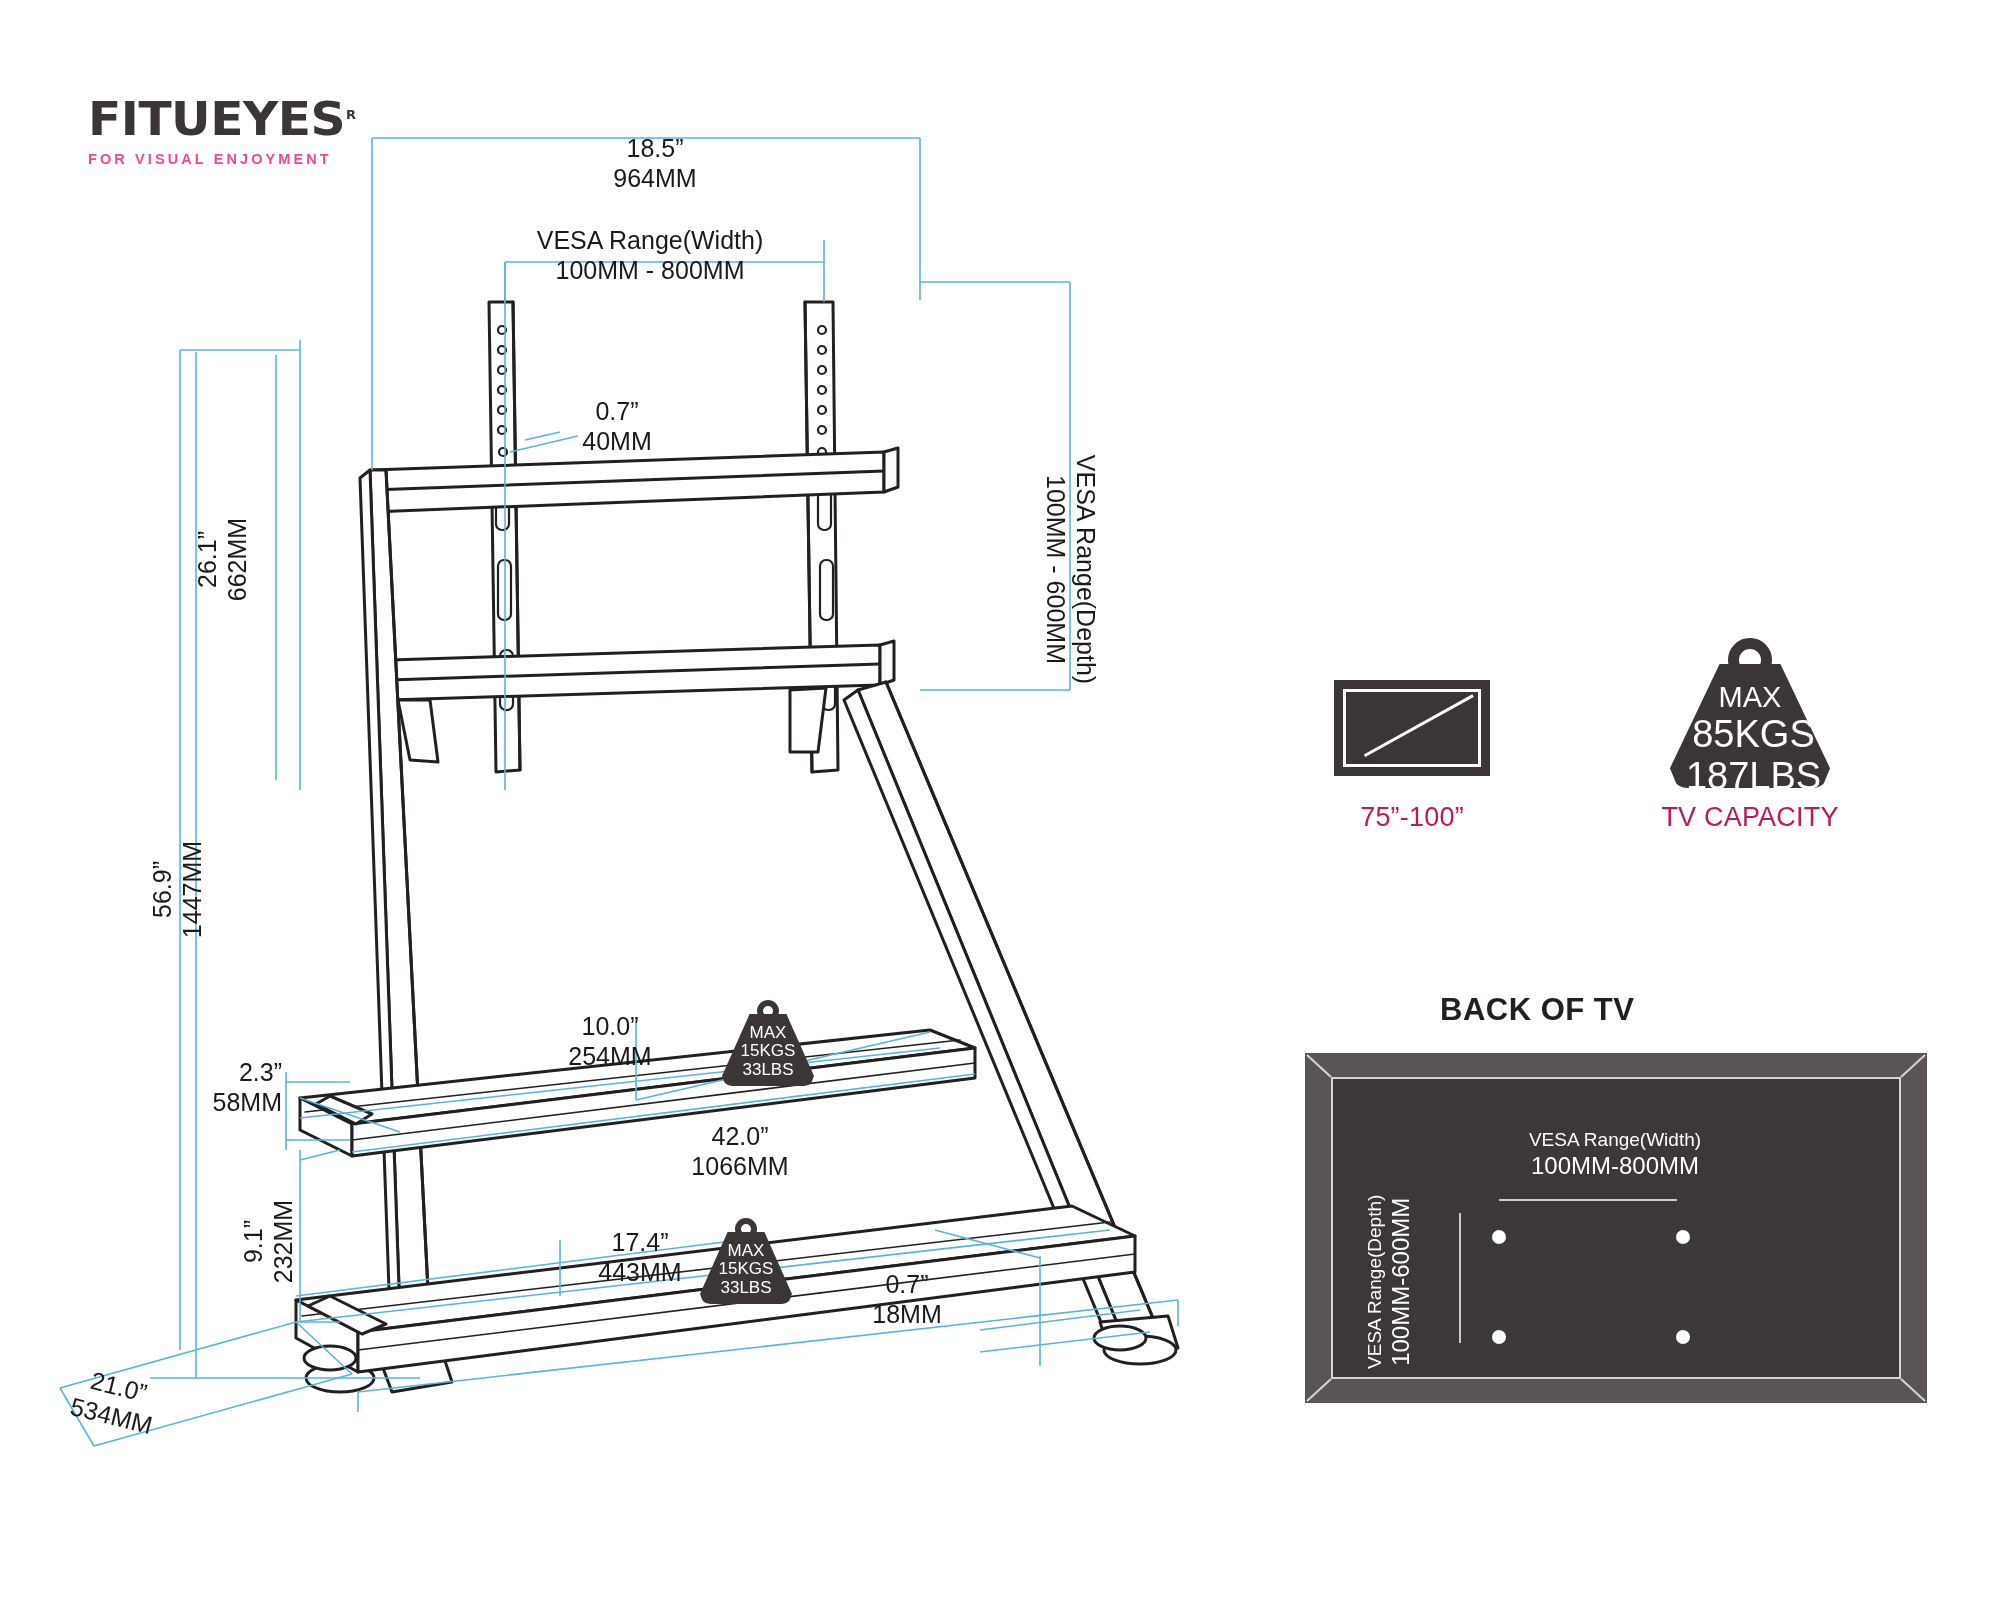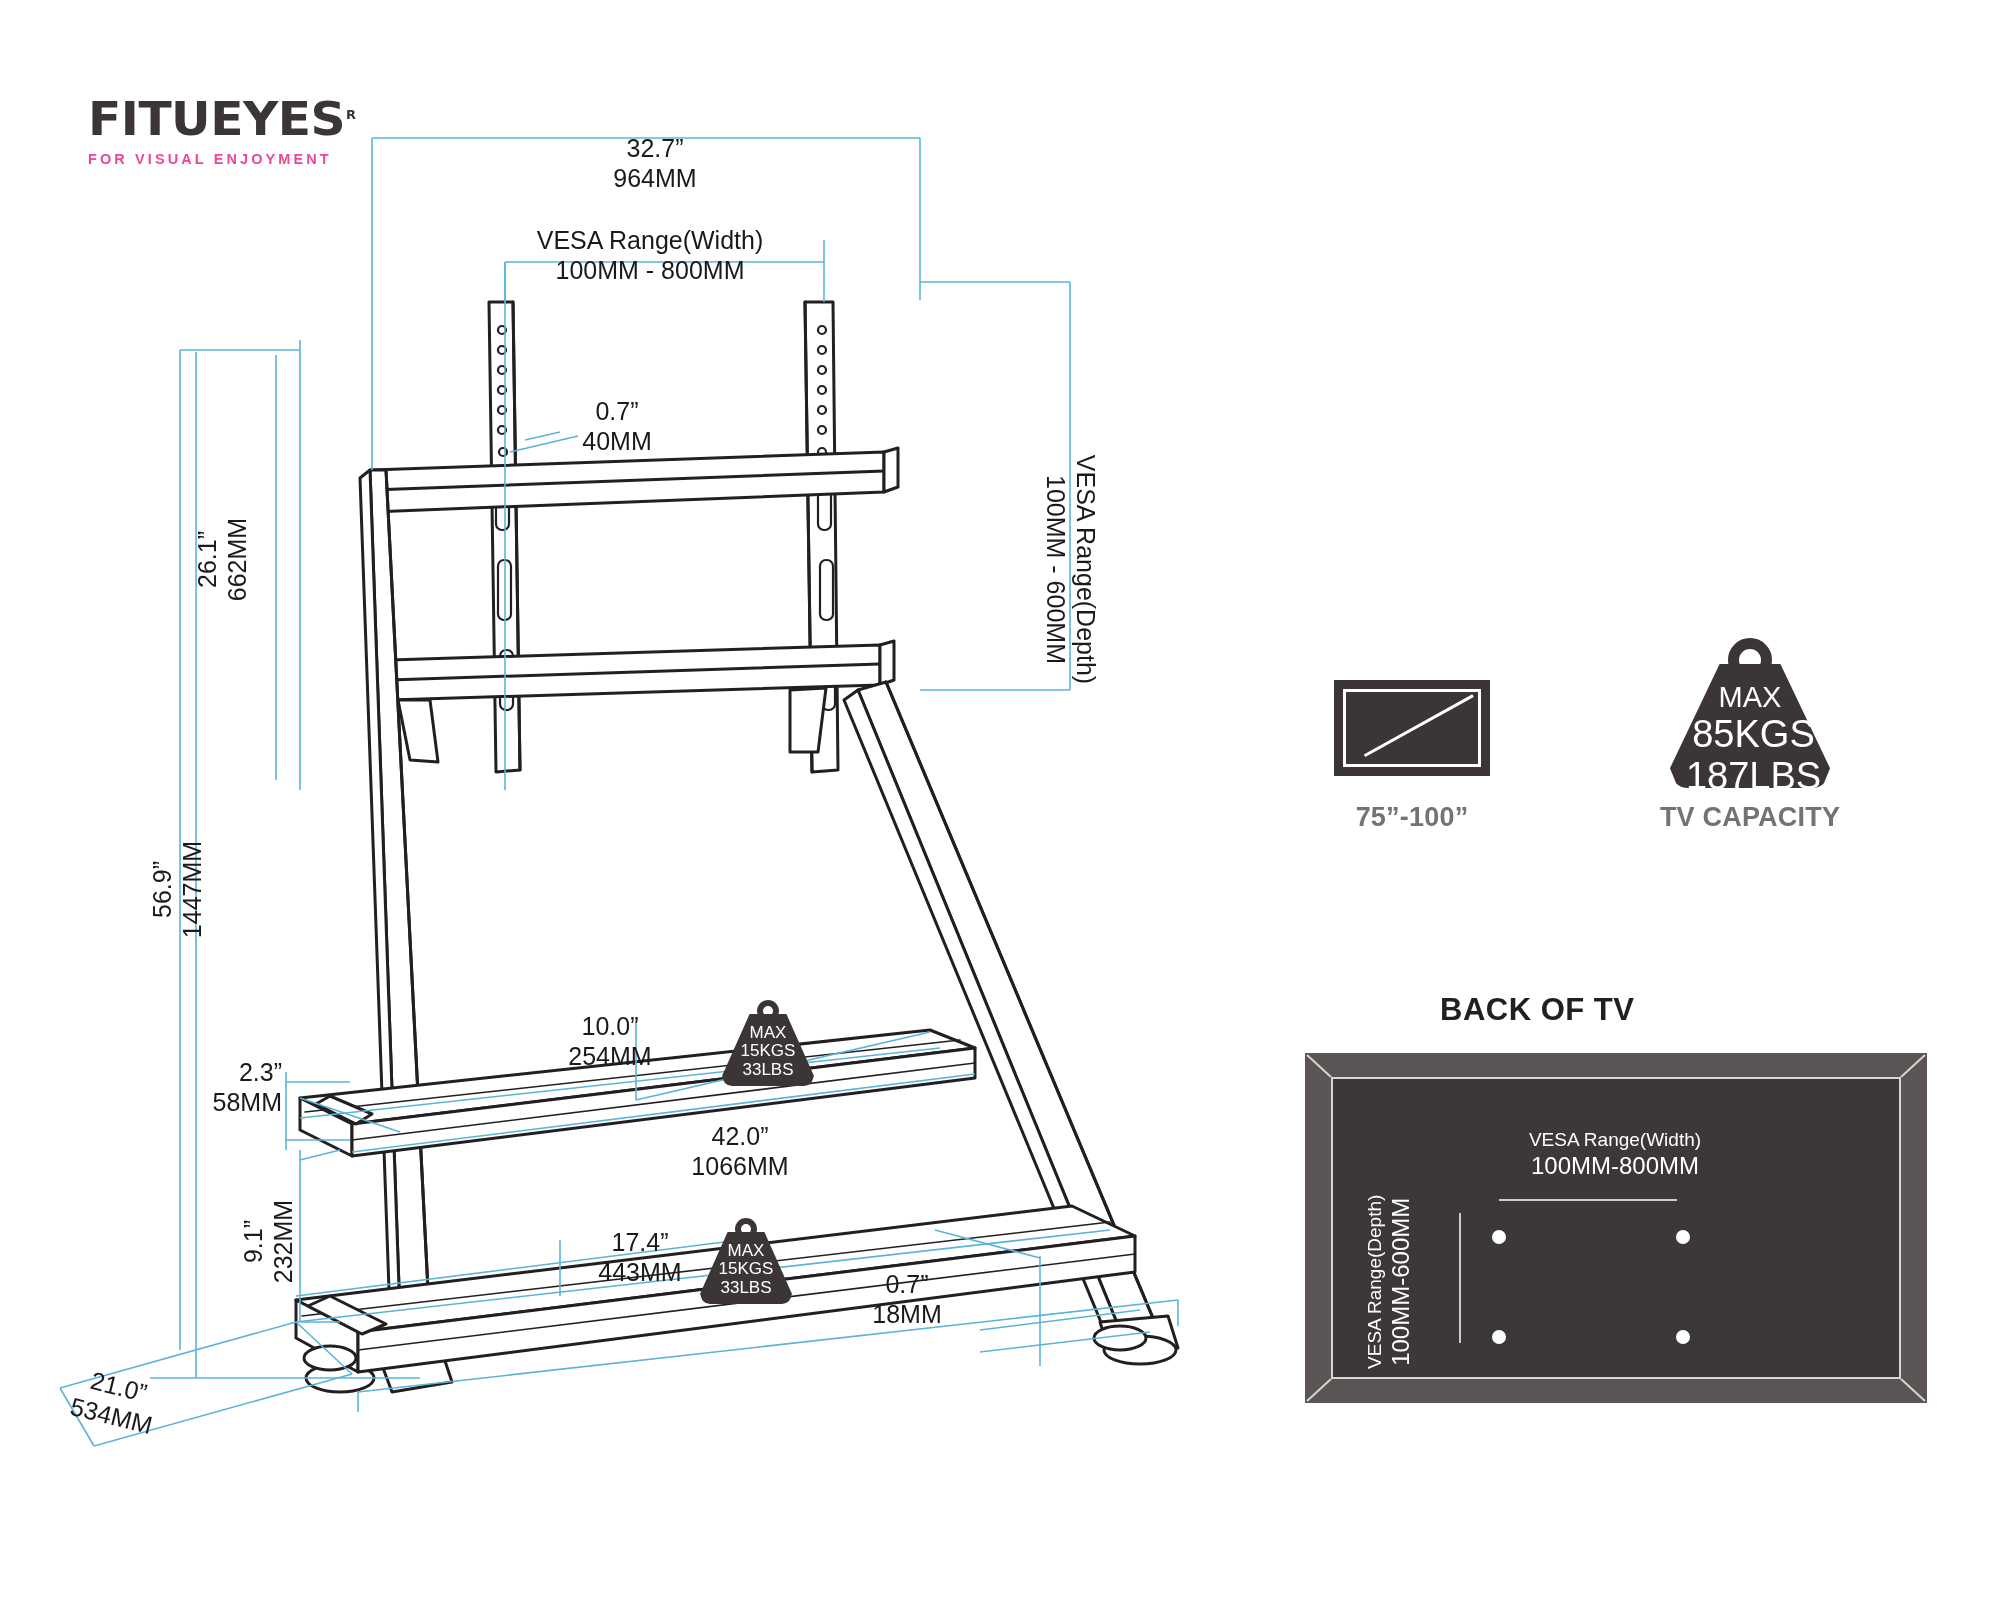--- a/index.html
+++ b/index.html
@@ -118,22 +118,22 @@
   .weight-badge .txt .kg, .weight-badge .txt .lb { font-size: 17px; }
 
   
   #tv-size-feature, #tv-capacity-feature {
     position: absolute;
     text-align: center;
   }
   .feature-caption {
     font-family: "Liberation Sans", sans-serif;
     font-size: 27px;
-    font-weight: bold;
-    color: #737373;
+    font-weight: normal;
+    color: #be185d;
     letter-spacing: 0.2px;
     white-space: nowrap;
   }
   #tv-screen-icon {
     width: 156px; height: 96px;
     background: #3b3536;
     margin: 0 auto;
     position: relative;
     box-sizing: border-box;
   }
@@ -370,21 +370,21 @@
       <path d="M60 1388 L296 1322"></path>
       <path d="M94 1446 L352 1374"></path>
       <path d="M60 1388 L94 1446"></path>
       <path d="M296 1322 L352 1374"></path>
 
       <path d="M935 1230 L1040 1258"></path>
     </g>
   </svg>
 
   <div class="dim c" style="left:565px; top:134px; width:180px;">
-    <span class="l1">32.7”</span>
+    <span class="l1">18.5”</span>
     <span class="l2">964MM</span>
   </div>
 
   <div class="dim c" style="left:470px; top:226px; width:360px;">
     <span class="l1">VESA Range(Width)</span>
     <span class="l2">100MM - 800MM</span>
   </div>
 
   <div class="dim c" style="left:542px; top:397px; width:150px;">
     <span class="l1">0.7”</span>

